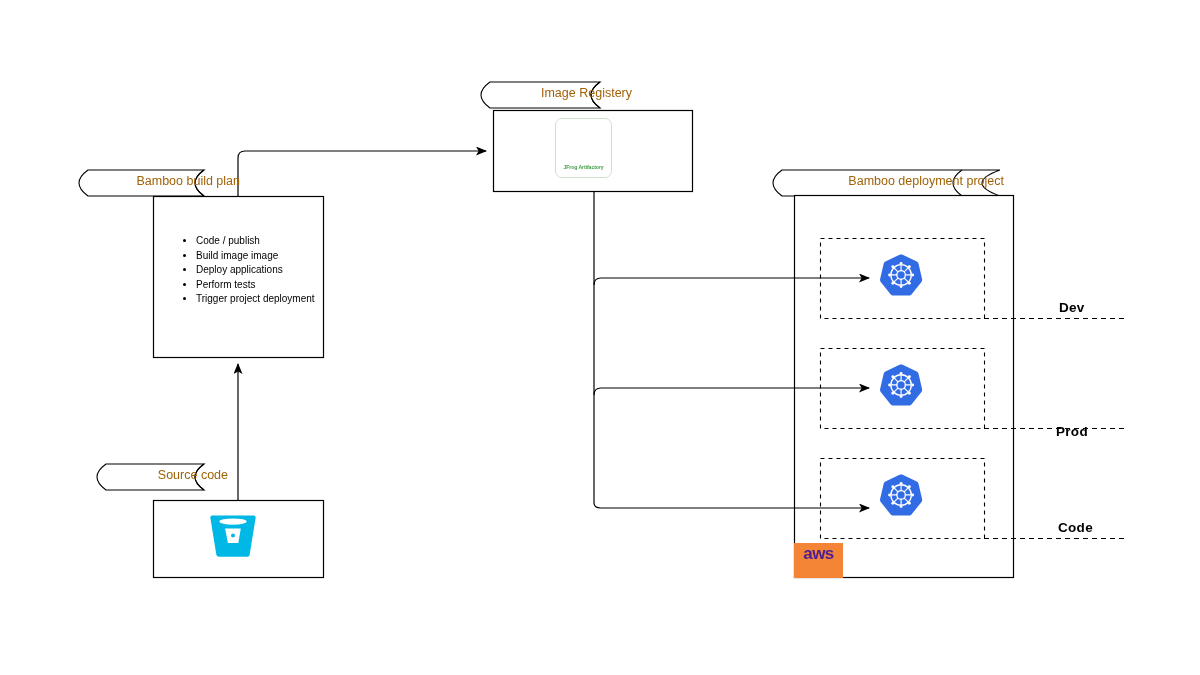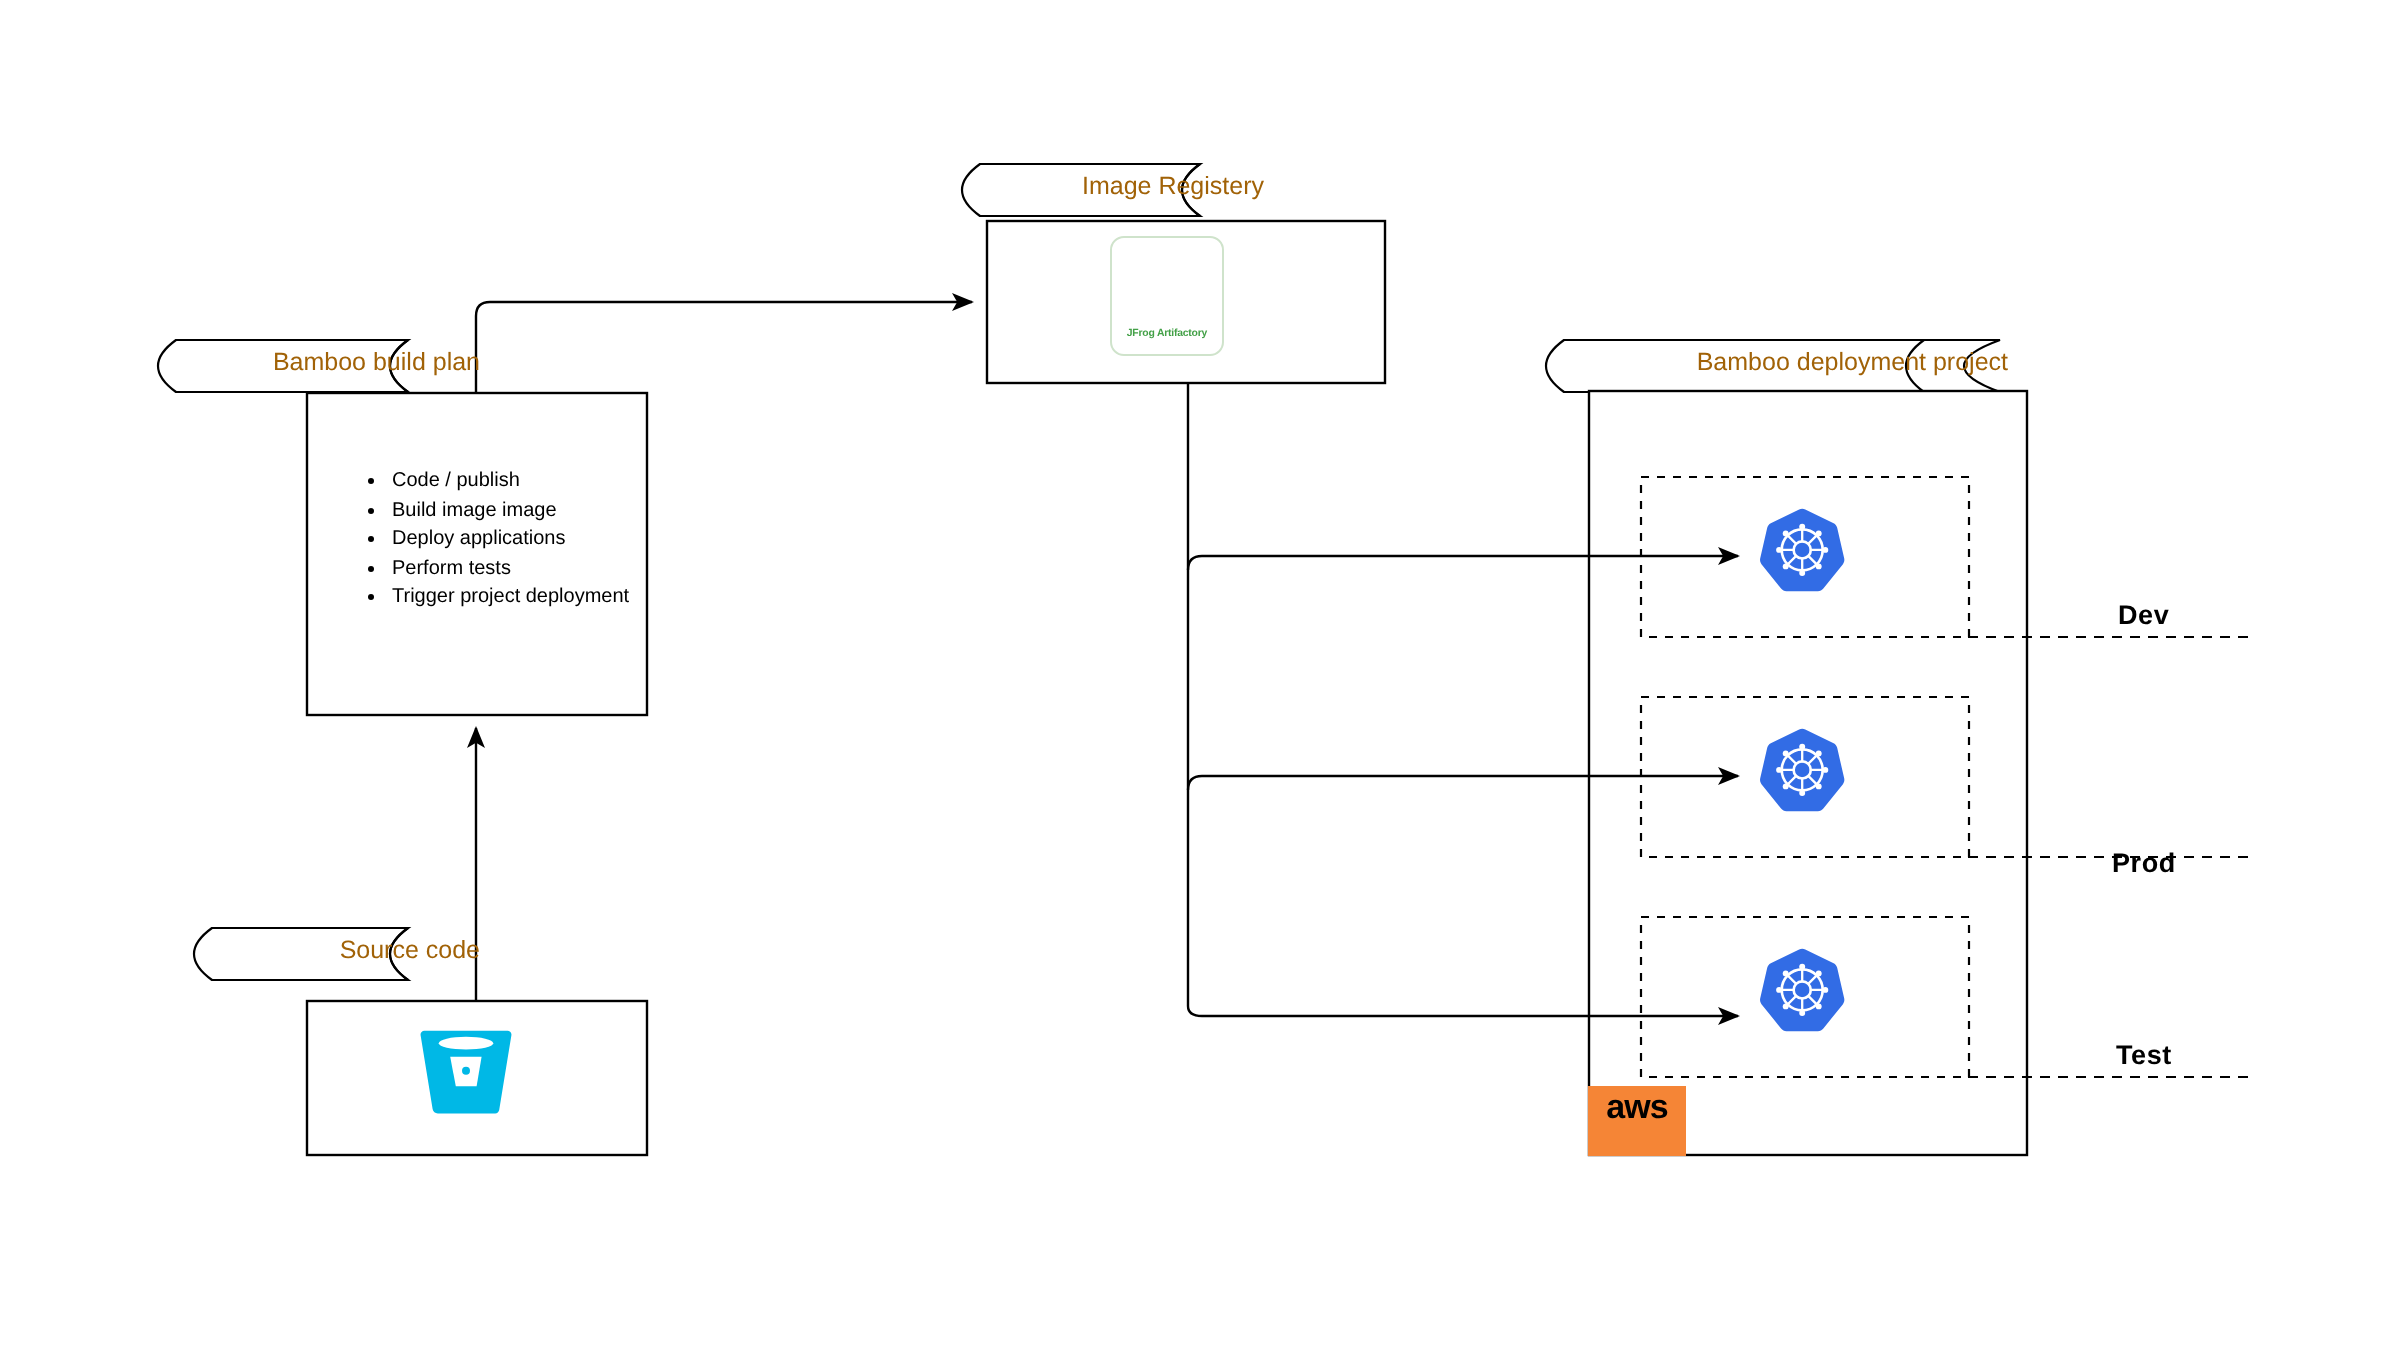--- a/index.html
+++ b/index.html
@@ -81,21 +81,21 @@
   .aws-box {
     position: absolute;
     background: #F58536;
   }
   .aws-word {
     position: absolute;
     width: 100%;
     text-align: center;
     font-size: 17px;
     font-weight: bold;
-    color: #000000;
+    color: #4c1d95;
     letter-spacing: -0.5px;
   }
 </style>
 </head>
 <body>
 
 <div id="canvas">
 
   <svg class="svg-layer" viewBox="0 0 1200 675">
     <defs>
@@ -266,21 +266,21 @@
         <circle cx="190" cy="83" r="9"></circle>
         <circle cx="90" cy="183" r="9"></circle>
       </g>
     </g>
   </svg>
 
   <div class="tab-text" style="left:80px; top:174px; width:120px;">Bamboo build plan</div>
 
   <div class="tab-text" style="left:482px; top:86px; width:110px;">Image Registery</div>
 
-  <div class="tab-text" style="left:100px; top:468px; width:100px;">Source code</div>
+  <div class="tab-text" style="left:88px; top:468px; width:100px;">Source code</div>
 
   <div class="tab-text" style="left:774px; top:174px; width:190px;">Bamboo deployment project</div>
 
   <ul class="task-list" style="left:180px; top:234px; width:130px;">
     <li>Code / publish</li>
     <li>Build image image</li>
     <li>Deploy applications</li>
     <li>Perform tests</li>
     <li>Trigger project deployment</li>
   </ul>
@@ -288,15 +288,15 @@
   <div class="jfrog-box" style="left:555px; top:118px; width:57px; height:60px;">
     <div class="jfrog-caption" style="top:45px;">JFrog Artifactory</div>
   </div>
 
   <div class="aws-box" style="left:794px; top:543px; width:49px; height:35px;">
     <div class="aws-word" style="top:1px;">aws</div>
   </div>
 
   <div class="env-label" style="left:1059px; top:300px;">Dev</div>
   <div class="env-label" style="left:1056px; top:400px;margin-top:24px;">Prod</div>
-  <div class="env-label" style="left:1058px; top:520px;">Test</div>
+  <div class="env-label" style="left:1058px; top:520px;">Code</div>
 
 </div>
 
 </body></html>

